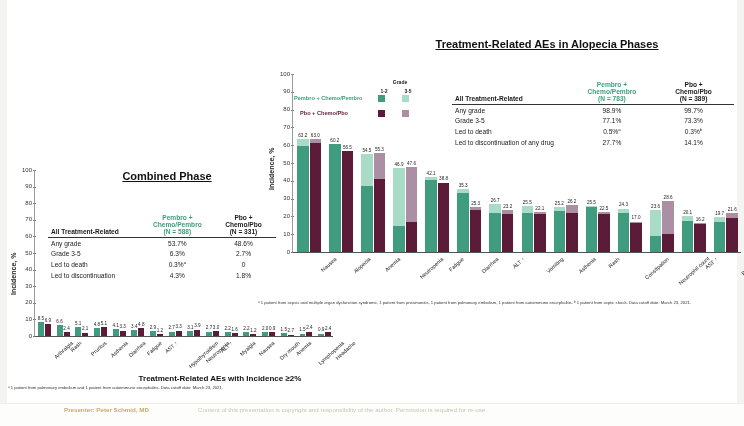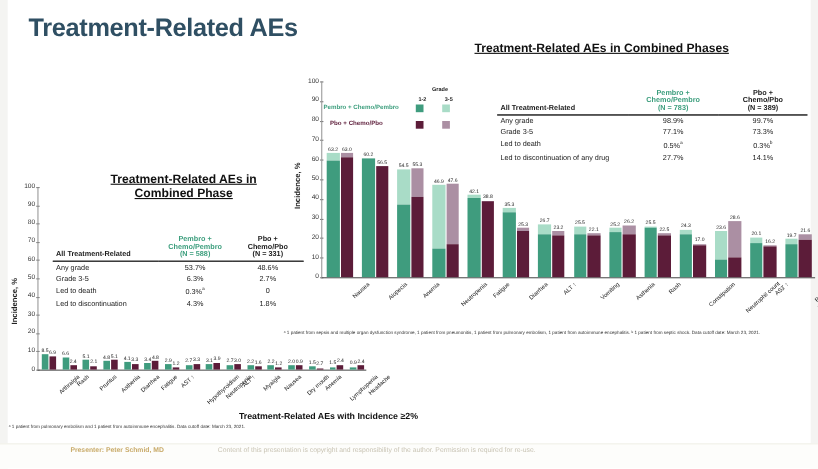--- a/index.html
+++ b/index.html
@@ -55,23 +55,22 @@
   .edge-shade{position:absolute;top:0;bottom:0;width:7px;background:#f4f4f2;}
 </style>
 </head>
 <body>
 
 <div class="slide">
 
   <div class="edge-shade" style="left:0;"></div>
   <div class="edge-shade" style="right:0;"></div>
 
-  <div id="slide-title">Treatment-Related AEs</div>
-
-  <div class="chart-title" style="left:352px;top:38px;width:390px;">Treatment-Related AEs in Combined Phases</div>
+
+  <div class="chart-title" style="left:352px;top:38px;width:390px;">Treatment-Related AEs in Alopecia Phases</div>
 
   <div class="ylab-rot" style="left:268px;top:190px;">Incidence, %</div>
 
   <div id="combined-yticks">
       <div class="ytick" style="left: 274px; top: 248.5px;">0</div>
       <div style="position: absolute; width: 3px; height: 1px; background: rgb(119, 119, 119); left: 291px; top: 252px;"></div>
       <div class="ytick" style="left: 274px; top: 230.7px;">10</div>
       <div style="position: absolute; width: 3px; height: 1px; background: rgb(119, 119, 119); left: 291px; top: 234.2px;"></div>
       <div class="ytick" style="left: 274px; top: 212.9px;">20</div>
       <div style="position: absolute; width: 3px; height: 1px; background: rgb(119, 119, 119); left: 291px; top: 216.4px;"></div>
@@ -317,21 +316,21 @@
             <td>14.1%</td>
           </tr>
         </tbody>
     </table>
   </div>
 
 
   <div class="footnote" style="left:258px;top:300px;width:480px;">ᵃ 1 patient from sepsis and multiple organ dysfunction syndrome, 1 patient from pneumonitis, 1 patient from pulmonary embolism, 1 patient from autoimmune encephalitis. ᵇ 1 patient from septic shock. Data cutoff date: March 23, 2021.</div>
 
   <div class="chart-title" style="left:72px;top:157px;width:190px;">
-    <span>Treatment-Related AEs in</span><br>
+    <br>
     <span>Combined Phase</span>
   </div>
 
   <div class="ylab-rot" style="left:10px;top:295px;">Incidence, %</div>
 
   <div id="adjuvant-yticks">
       <div class="ytick" style="left: 16px; top: 332.5px;">0</div>
       <div style="position: absolute; width: 3px; height: 1px; background: rgb(119, 119, 119); left: 33px; top: 336px;"></div>
       <div class="ytick" style="left: 16px; top: 315.9px;">10</div>
       <div style="position: absolute; width: 3px; height: 1px; background: rgb(119, 119, 119); left: 33px; top: 319.4px;"></div>
@@ -553,21 +552,21 @@
           </tr>
           <tr>
             <td class="lead">Led to discontinuation</td>
             <td>4.3%</td>
             <td>1.8%</td>
           </tr>
         </tbody>
     </table>
   </div>
 
-  <div class="xaxis-title" style="left:60px;top:374px;width:320px;text-align:right;">Treatment-Related AEs with Incidence ≥2%</div>
+  <div class="xaxis-title" style="left:60px;top:374px;width:320px;">Treatment-Related AEs with Incidence ≥2%</div>
 
   <div class="footnote" style="left:8px;top:385px;width:420px;">ᵃ 1 patient from pulmonary embolism and 1 patient from autoimmune encephalitis. Data cutoff date: March 23, 2021.</div>
 
   <div class="footer-bar"></div>
   <div class="footer-presenter" style="left:64px;top:406px;">Presenter: Peter Schmid, MD</div>
   <div class="footer-copy" style="left:198px;top:406px;">Content of this presentation is copyright and responsibility of the author. Permission is required for re-use.</div>
 
 <div class="xcat" style="left: 315.091px; top: 256px;">Nausea</div>
     <div class="xcat" style="left: 347.163px; top: 256px;">Alopecia</div>
     <div class="xcat" style="left: 379.234px; top: 256px;">Anemia</div>

